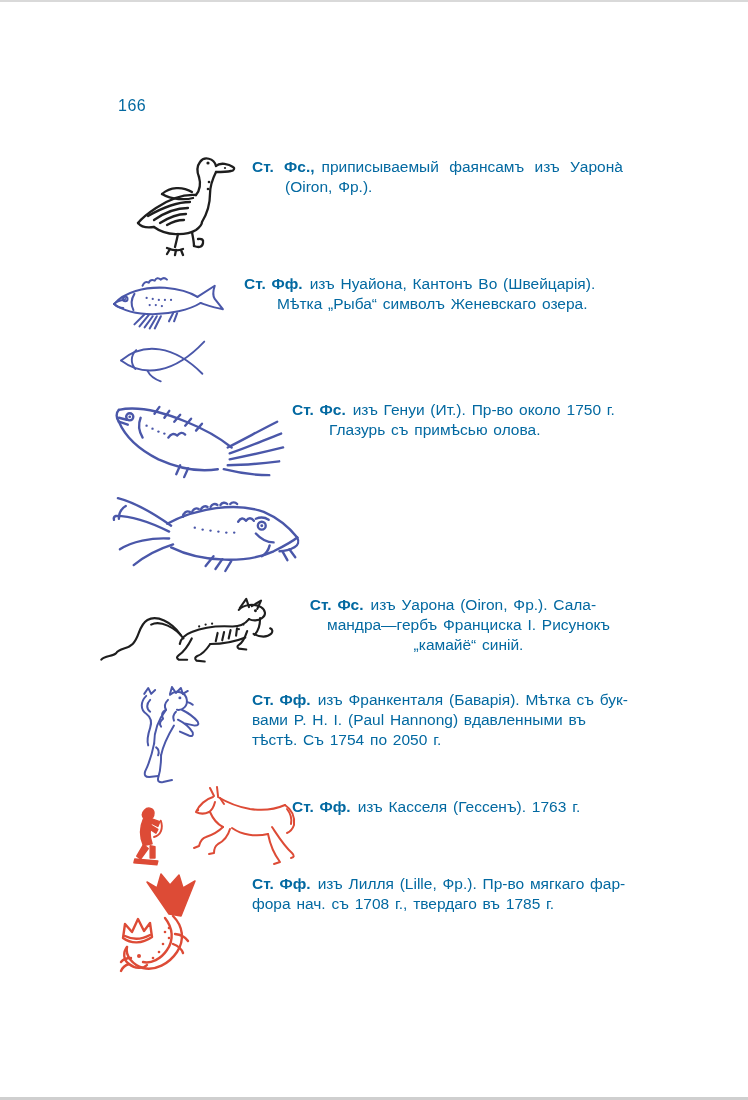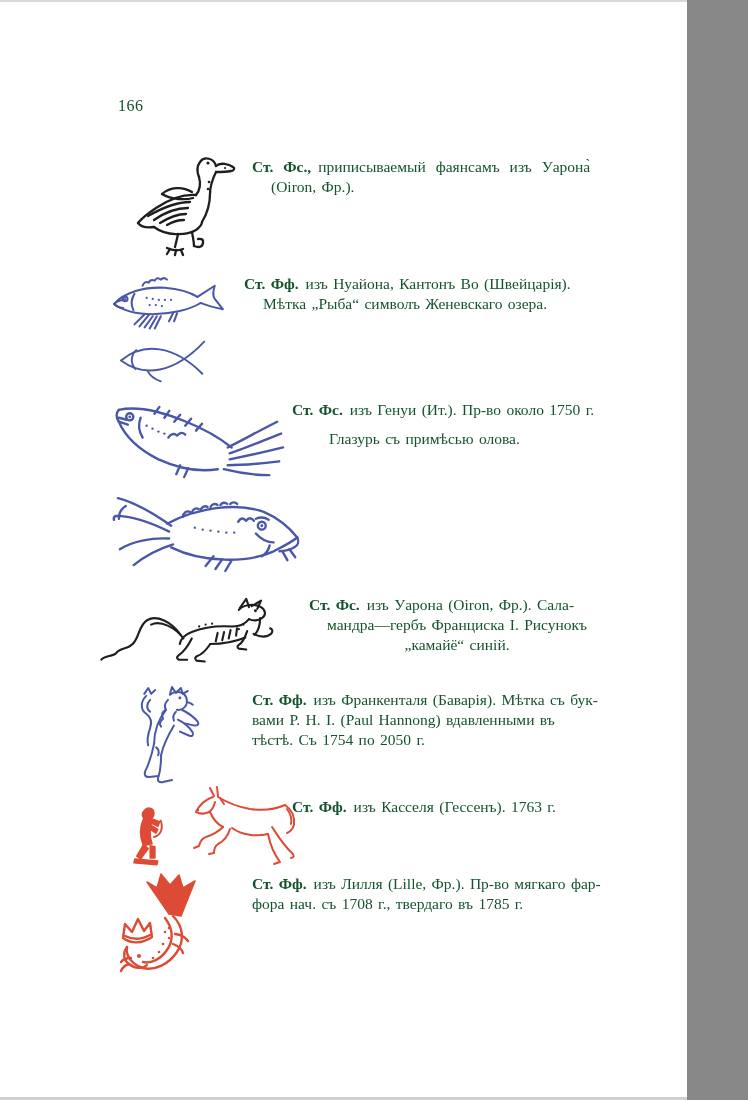--- a/index.html
+++ b/index.html
@@ -1,37 +1,37 @@
 <!DOCTYPE html>
 <html><head>
 <meta charset="utf-8">
 <style>
   html,body{margin:0;padding:0;background:#888;}
   .page{
     position:relative;
-    width:687px;height:1100px;
+    width:748px;height:1100px;
     background:#ffffff;
     overflow:hidden;
-    font-family:Liberation Serif, serif;
-    color:#14532d;
+    font-family:Liberation Sans, sans-serif;
+    color:#0369a1;
   }
   .scan-edge{position:absolute;left:0;width:748px;background:#d9d9d9;}
   .scan-edge.top{top:0;height:2px;}
   .scan-edge.bottom{bottom:0;height:3px;background:#cfcfcf;}
   .page-number{
     position:absolute;left:118px;top:97px;
     font-size:16px;letter-spacing:0.5px;
   }
   .entry-text{position:absolute;font-size:15.5px;line-height:20px;word-spacing:1.5px;}
   .entry-text .line{white-space:nowrap;}
   .entry-text .prefix{font-weight:700;margin-right:7px;}
   .ind26{}
   .ind31{margin-left:31px;}
-  .ind33{margin-left:19px;}
-  .ind37{margin-left:37px;margin-top:9px;}
+  .ind33{margin-left:33px;}
+  .ind37{margin-left:37px;}
   .ws-wide{word-spacing:6px;}
   .mark{position:absolute;}
   .mark svg{display:block;width:100%;height:100%;}
   .ink-black{stroke:#1e1e1e;}
   .ink-blue{stroke:#4a57a9;}
   .ink-red{stroke:#dd4b36;}
 </style>
 </head>
 <body>
 

